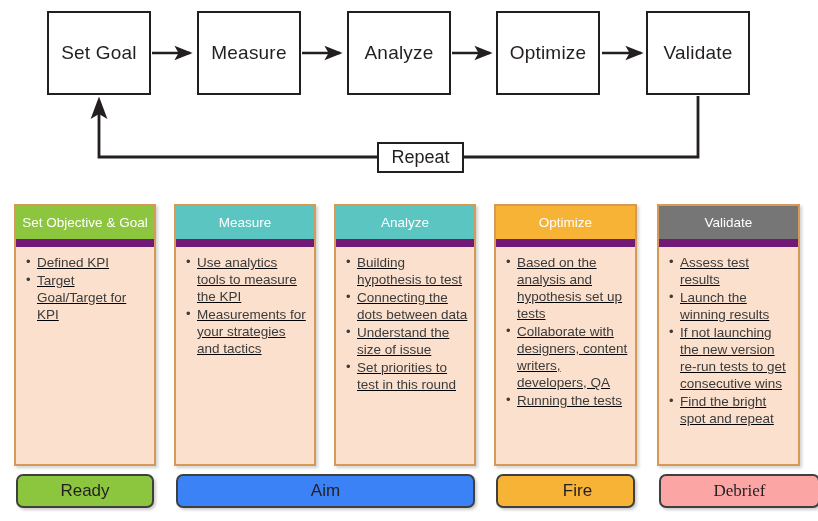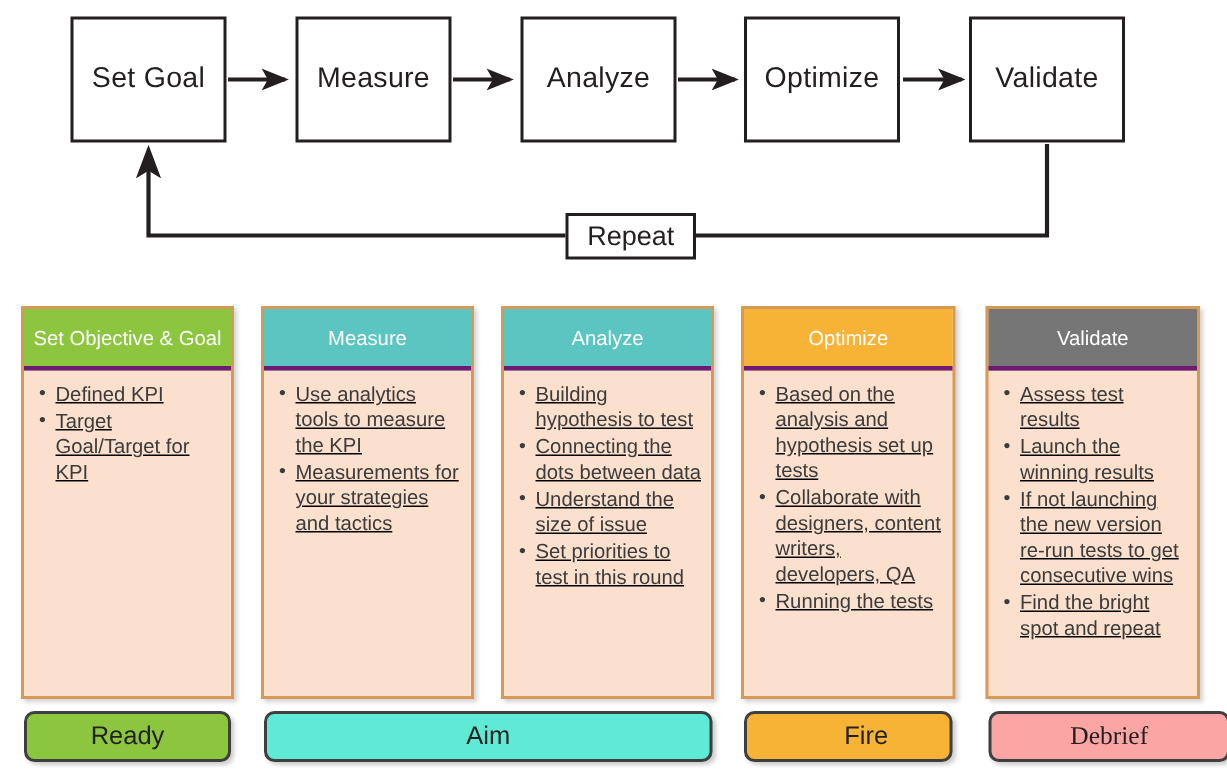--- a/index.html
+++ b/index.html
@@ -77,21 +77,21 @@
     box-sizing: border-box;
     height: 41px;
     display: flex;
     align-items: center;
     justify-content: center;
     text-align: center;
     color: #ffffff;
     font-size: 13.5px;
     line-height: 15px;
     padding: 2px 0;
-    border-bottom: 3px solid #701a75;
+    border-bottom: 8px solid #701a75;
   }
   .card-body {
     flex: 1;
     padding: 7px 6px 6px 8px;
     box-sizing: border-box;
     text-decoration: underline;
   }
   .card-body ul {
     margin: 0;
     padding: 0 0 0 13px;
@@ -232,16 +232,16 @@
         <li>Launch the winning results</li>
         <li>If not launching the new version re-run tests to get consecutive wins</li>
         <li>Find the bright spot and repeat</li>
       </ul>
     </div>
   </div>
 </div>
 
 <div id="phases">
   <div class="phase" style="left:16px; width:138px; background:#8CC63F;">Ready</div>
-  <div class="phase" style="left:176px; width:299px; background:#5eead4;">Aim</div>
+  <div class="phase" style="left:176px; width:299px; background:#3b82f6;">Aim</div>
   <div class="phase" style="left:496px; width:139px; background:#F7B335;padding-left:24px;">Fire</div>
   <div class="phase" style="left:659px; width:161px; background:#fca5a5;font-family:Liberation Serif, serif;">Debrief</div>
 </div>
 
 </body></html>

